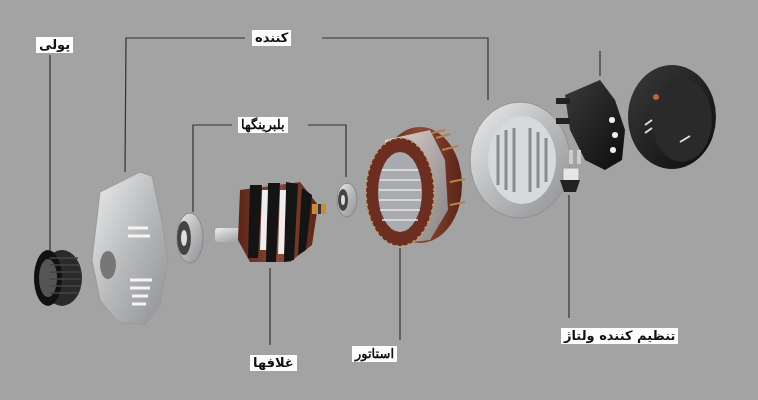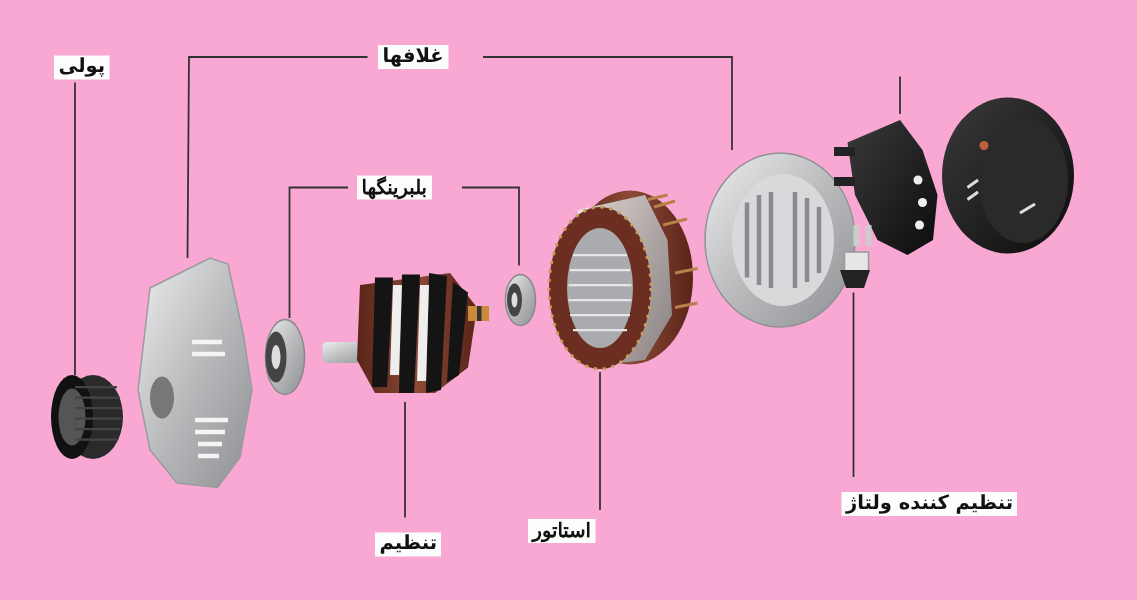--- a/index.html
+++ b/index.html
@@ -1,16 +1,16 @@
 <!DOCTYPE html>
 <html><head>
 <meta charset="utf-8">
 <style>
   html, body { margin:0; padding:0; background:#ffffff; }
-  #stage { position:relative; width:758px; height:400px; overflow:hidden; background:#f9a8d4; font-family:"DejaVu Sans", sans-serif; }
+  #stage { position:relative; width:758px; height:400px; overflow:hidden; background:#a3a3a3; font-family:"DejaVu Sans", sans-serif; }
   svg#art { position:absolute; left:0; top:0; }
   .lbl { position:absolute; font-size:13px; font-weight:bold; color:#111; direction:rtl; white-space:nowrap; background:#fdfdfd; padding:0 3px; line-height:16px; }
 </style>
 </head>
 <body>
 
 <div id="stage">
   <svg id="art" width="758" height="400" viewBox="0 0 758 400">
     <defs>
       <linearGradient id="al" x1="0" y1="0" x2="1" y2="1">
@@ -156,18 +156,18 @@
       <circle cx="656" cy="97" r="3" fill="#c0603a"></circle>
       <g stroke="#ddd" stroke-width="2">
         <line x1="645" y1="125" x2="652" y2="120"></line>
           <line x1="645" y1="133" x2="652" y2="128"></line>
         <line x1="680" y1="142" x2="690" y2="136"></line>
       </g>
     </g>
   </svg>
 
   <span class="lbl" style="left:36px;top:37px;">پولی</span>
-  <span class="lbl" style="left:252px;top:30px;">غلافها</span>
+  <span class="lbl" style="left:252px;top:30px;">کننده</span>
   <span class="lbl" style="left:238px;top:117px;font-family:Liberation Serif, serif;">بلبرینگها</span>
-  <span class="lbl" style="left:250px;top:355px;">تنظیم</span>
+  <span class="lbl" style="left:250px;top:355px;">غلافها</span>
   <span class="lbl" style="left:352px;top:346px;font-family:Liberation Serif, serif;">استاتور</span>
   <span class="lbl" style="left:513px;top:328px;margin-left:48px;">تنظیم کننده ولتاژ</span>
 </div>
 
 </body></html>

